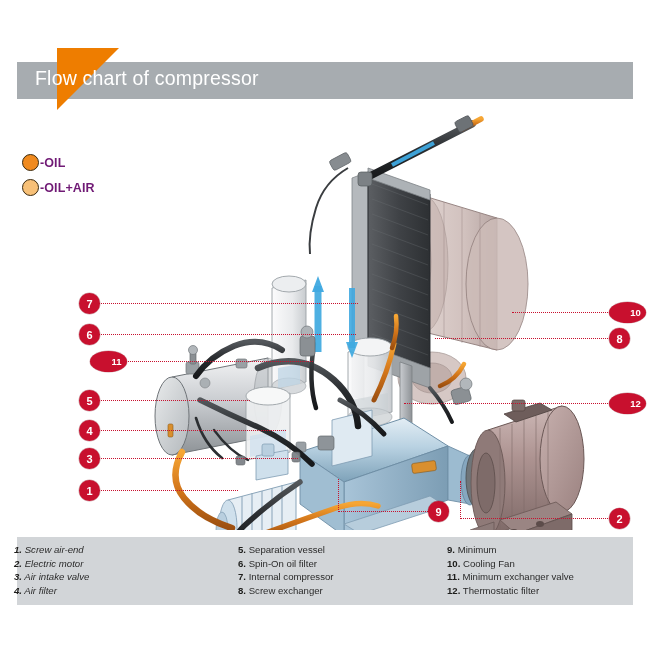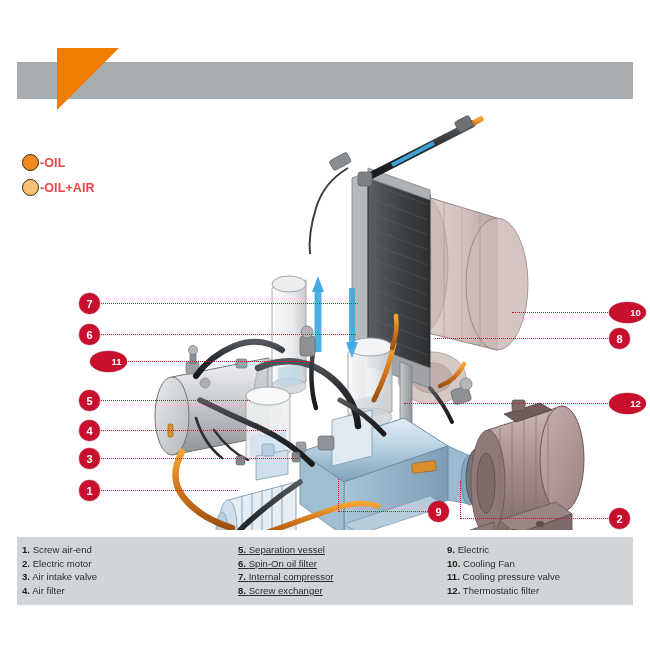--- a/index.html
+++ b/index.html
@@ -25,21 +25,21 @@
 
   
   #flow-legend{position:absolute;left:22px;top:150px;z-index:6;}
   .fl-row{display:flex;align-items:center;height:25px;}
   .fl-dot{
     width:17px;height:17px;border-radius:50%;
     border:1.4px solid #3a2a10;box-sizing:border-box;
     flex:0 0 auto;
   }
   .fl-label{
-    margin-left:1px;font-size:12.5px;font-weight:bold;color:#ef4444;
+    margin-left:1px;font-size:12.5px;font-weight:bold;color:#701a75;
     letter-spacing:.1px;font-family:"Liberation Sans",sans-serif;
   }
 
   
   #illus{position:absolute;left:0;top:100px;width:650px;height:430px;}
 
   
   .callout{
     position:absolute;width:21px;height:21px;border-radius:50%;
     background:#c8102e;color:#fff;font-size:11px;font-weight:bold;
@@ -57,31 +57,32 @@
 
   
   #footer-band{
     position:absolute;left:17px;top:537px;width:616px;height:68px;
     background:#d2d5d8;
   }
   .fcol{position:absolute;top:543px;font-size:9.6px;color:#2b2b2b;
         font-family:"Liberation Sans",sans-serif;line-height:13.6px;}
   .fcol div{white-space:nowrap;}
   .fnum{font-weight:bold;color:#1d1d1b;}
-  #fcol1{left:22px;}
-  #fcol2{left:238px;text-decoration:underline;}
+  #fcol1{left:14px;font-style:italic;}
+  #fcol2{left:238px;}
   #fcol3{left:447px;}
 </style>
 </head>
 <body>
 
 <div id="page">
 
   <div id="header-band"></div>
   <div id="header-triangle"></div>
+  <div id="header-title">Flow chart of compressor</div>
 
   <div id="flow-legend">
     <div class="fl-row">
       <span class="fl-dot" style="background:#f08a1e"></span>
       <span class="fl-label">-OIL</span>
     </div>
     <div class="fl-row">
       <span class="fl-dot" style="background:#f7c077"></span>
       <span class="fl-label">-OIL+AIR</span>
     </div>
@@ -415,19 +416,19 @@
   </div>
 
   <div class="fcol" id="fcol2">
     <div><span class="fnum">5.</span> <span>Separation vessel</span></div>
     <div><span class="fnum">6.</span> <span>Spin-On oil filter</span></div>
     <div><span class="fnum">7.</span> <span>Internal compressor</span></div>
     <div><span class="fnum">8.</span> <span>Screw exchanger</span></div>
   </div>
 
   <div class="fcol" id="fcol3">
-    <div><span class="fnum">9.</span> <span>Electric</span></div>
+    <div><span class="fnum">9.</span> <span>Minimum</span></div>
     <div><span class="fnum">10.</span> <span>Cooling Fan</span></div>
-    <div><span class="fnum">11.</span> <span>Cooling pressure valve</span></div>
+    <div><span class="fnum">11.</span> <span>Minimum exchanger valve</span></div>
     <div><span class="fnum">12.</span> <span>Thermostatic filter</span></div>
   </div>
 
 </div>
 
 </body></html>

